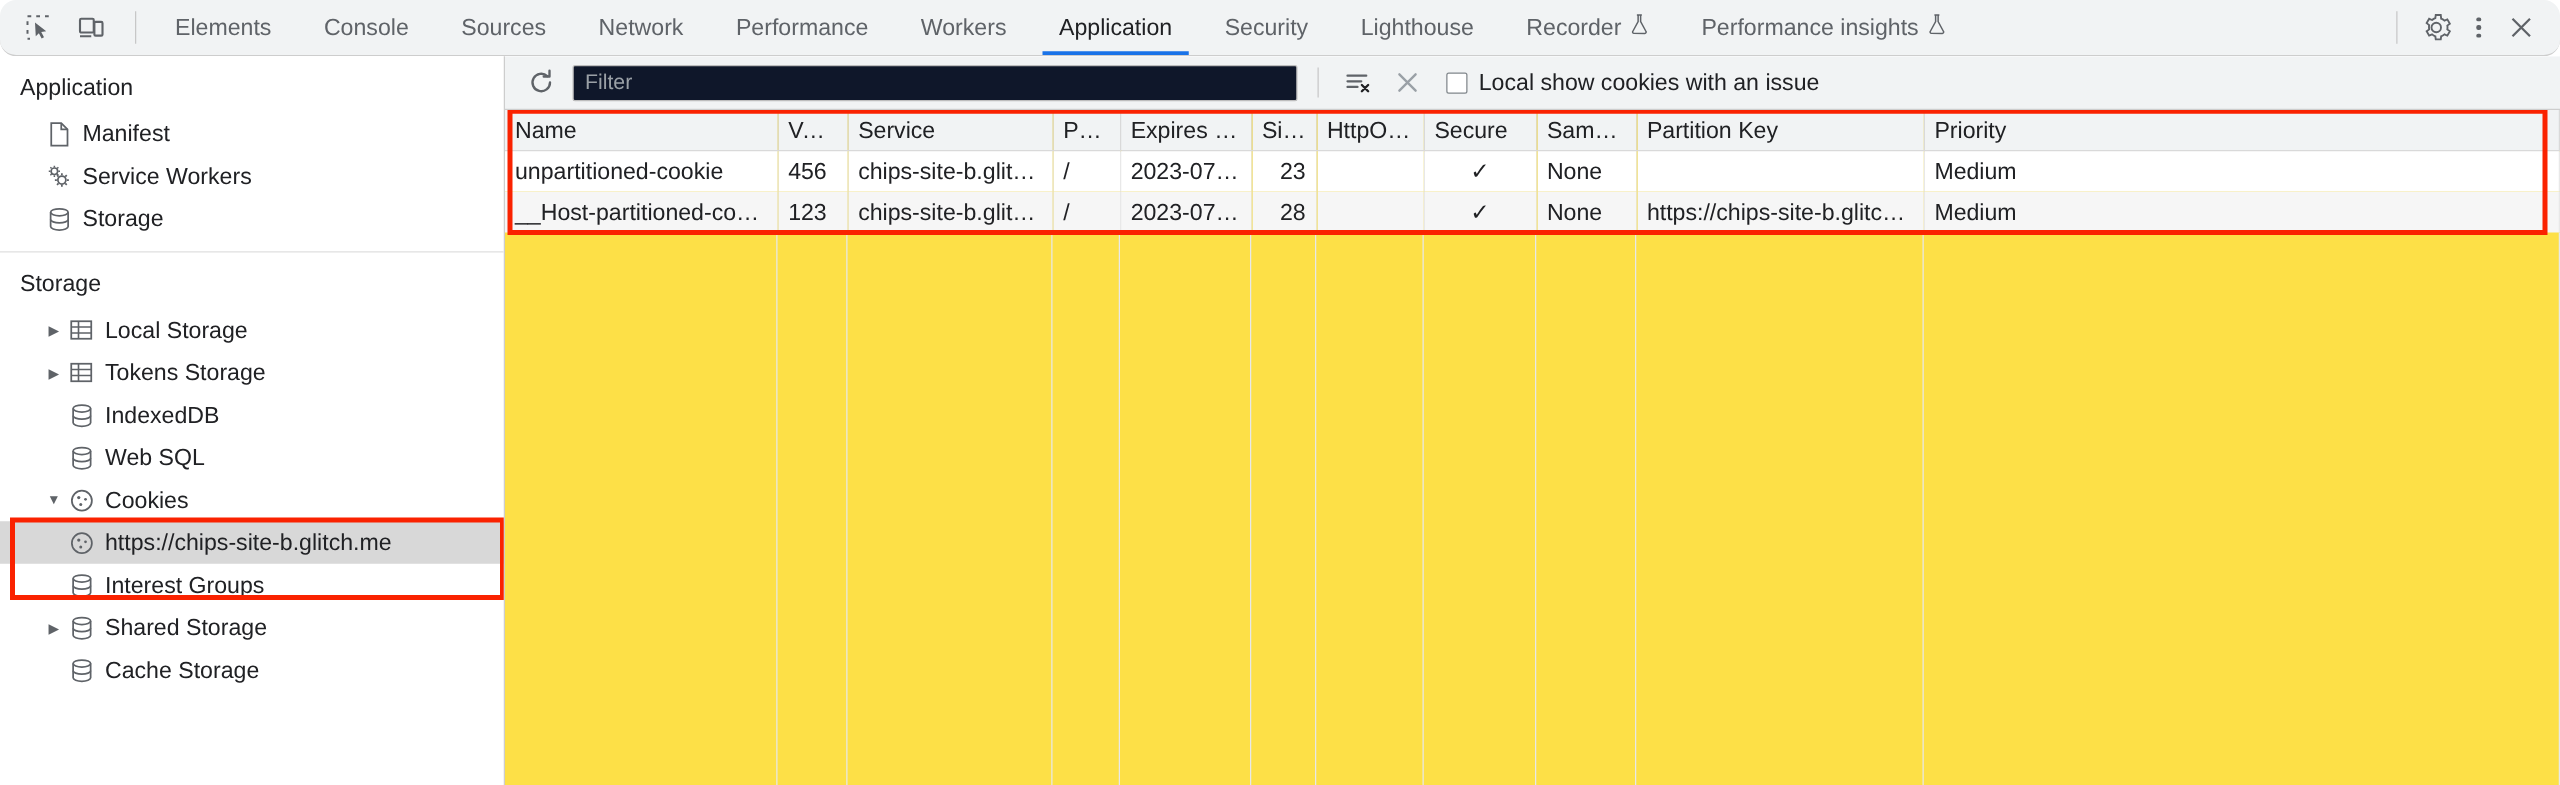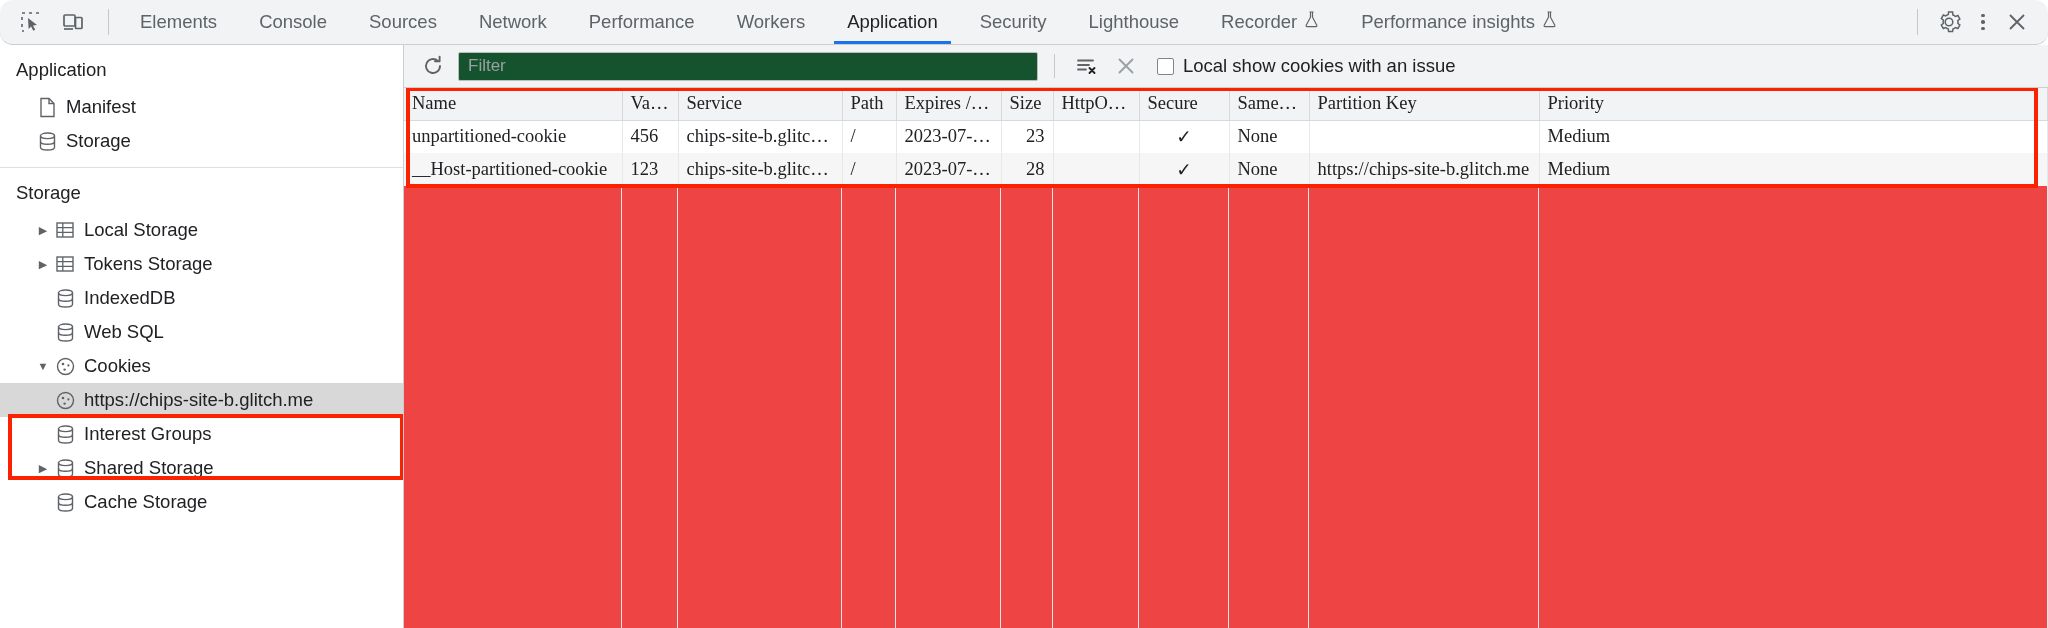--- a/index.html
+++ b/index.html
@@ -119,21 +119,21 @@
     background: #f1f3f4;
     border-bottom: 1px solid #cdcdcd;
     display: flex; align-items: center;
     padding: 0 10px 0 14px;
     gap: 10px;
   }
   .refresh-btn { width: 30px; height: 30px; display: flex; align-items: center; justify-content: center; color: #5f6368; }
   .filter-input {
     flex: 0 0 580px;
     height: 29px;
-    background: #14532d;
+    background: #0f172a;
     border: 1px solid #bdbdbd;
     border-radius: 2px;
     display: flex; align-items: center;
     padding: 0 9px;
     font-size: 17px;
     color: #9aa0a6;
     text-align: center;
   }
   .fb-sep { width: 1px; height: 24px; background: #c7c7c7; margin: 0 6px; }
   .fb-icon { width: 30px; height: 30px; display: flex; align-items: center; justify-content: center; color: #5f6368; }
@@ -141,21 +141,21 @@
   .checkwrap { display: flex; align-items: center; gap: 9px; margin-left: 6px; }
   .checkbox {
     width: 17px; height: 17px;
     border: 1.5px solid #80868b;
     border-radius: 2px;
     background: #fff;
   }
   .check-label { font-size: 18.5px; color: #202124; white-space: nowrap; }
 
   
-  .table-wrap { flex: 1; position: relative; overflow: hidden; background: #ef4444; font-family: Liberation Serif, serif; }
+  .table-wrap { flex: 1; position: relative; overflow: hidden; background: #fde047; }
   table.cookies {
     width: 100%;
     border-collapse: collapse;
     table-layout: fixed;
     font-size: 18.5px;
     color: #202124;
   }
   table.cookies th {
     background: #f1f3f4;
     font-weight: 400;
@@ -285,20 +285,31 @@
       <div class="tree-item indent-1">
         <span class="t-ico">
           <svg width="19" height="21" viewBox="0 0 19 21">
               <path d="M3 1.5h8l5 5v13H3z" stroke="#5f6368" stroke-width="1.4" fill="none"></path>
               <path d="M11 1.5v5h5" stroke="#5f6368" stroke-width="1.4" fill="none"></path>
             </svg>
         </span>
         <span class="t-label">Manifest</span>
       </div>
 
+      <div class="tree-item indent-1">
+        <span class="t-ico">
+          <svg width="22" height="22" viewBox="0 0 22 22">
+            <circle cx="7.5" cy="7" r="2.6" stroke="#5f6368" stroke-width="1.3" fill="none"></circle>
+            <path d="M7.5 2.5v1.4M7.5 10.1v1.4M3 7h1.4M10.6 7H12M4.3 3.8l1 1M9.7 9.2l1 1M10.7 3.8l-1 1M5.3 9.2l-1 1" stroke="#5f6368" stroke-width="1.2"></path>
+            <circle cx="13.5" cy="14" r="3.2" stroke="#5f6368" stroke-width="1.4" fill="none"></circle>
+            <path d="M13.5 8.6v1.6M13.5 17.8v1.6M7.9 14h1.6M17.5 14h1.6M9.6 10.1l1.2 1.2M16.2 16.7l1.2 1.2M17.4 10.1l-1.2 1.2M10.8 16.7l-1.2 1.2" stroke="#5f6368" stroke-width="1.4"></path>
+          </svg>
+        </span>
+        <span class="t-label">Service Workers</span>
+      </div>
 
       <div class="tree-item indent-1">
         <span class="t-ico">
           <svg width="21" height="21" viewBox="0 0 21 21">
               <ellipse cx="10.5" cy="4.8" rx="7" ry="2.8" stroke="#5f6368" stroke-width="1.4" fill="none"></ellipse>
               <path d="M3.5 4.8v11.4c0 1.55 3.13 2.8 7 2.8s7-1.25 7-2.8V4.8" stroke="#5f6368" stroke-width="1.4" fill="none"></path>
               <path d="M3.5 10.5c0 1.55 3.13 2.8 7 2.8s7-1.25 7-2.8" stroke="#5f6368" stroke-width="1.4" fill="none"></path>
             </svg>
         </span>
         <span class="t-label">Storage</span>

